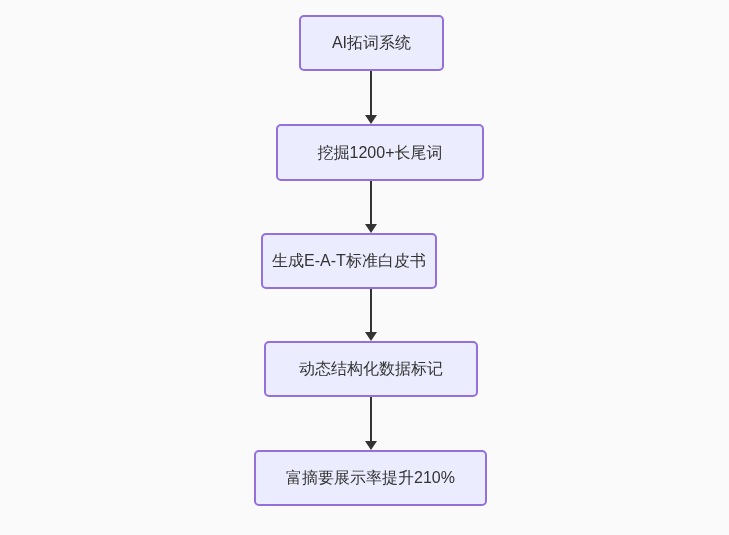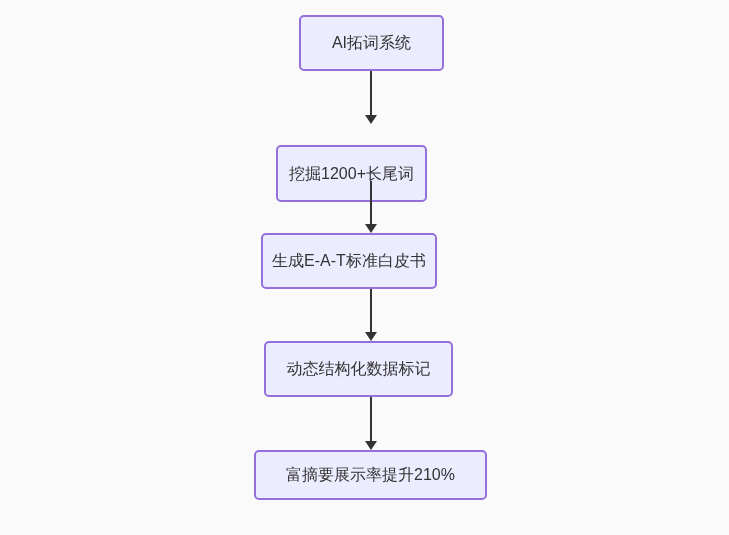--- a/index.html
+++ b/index.html
@@ -24,24 +24,24 @@
     display: flex;
     align-items: center;
     justify-content: center;
     color: #333333;
     font-size: 16px;
     line-height: 1.2;
     text-align: center;
     white-space: nowrap;
   }
   .node-1 { left: 299px; top: 15px;  width: 145px; height: 56px; }
-  .node-2 { left: 276px; top: 124px; width: 151px; height: 57px; margin-top: 21px; }
+  .node-2 { left: 276px; top: 124px; width: 208px; height: 57px; }
   .node-3 { left: 261px; top: 233px; width: 176px; height: 56px; }
-  .node-4 { left: 264px; top: 341px; width: 189px; height: 56px; }
-  .node-5 { left: 254px; top: 450px; width: 233px; height: 50px; }
+  .node-4 { left: 264px; top: 341px; width: 214px; height: 56px; }
+  .node-5 { left: 254px; top: 450px; width: 233px; height: 56px; }
 
   .edge-line {
     position: absolute;
     left: 370px;
     width: 2px;
     background: #333333;
   }
   .edge-head {
     position: absolute;
     left: 365px;

